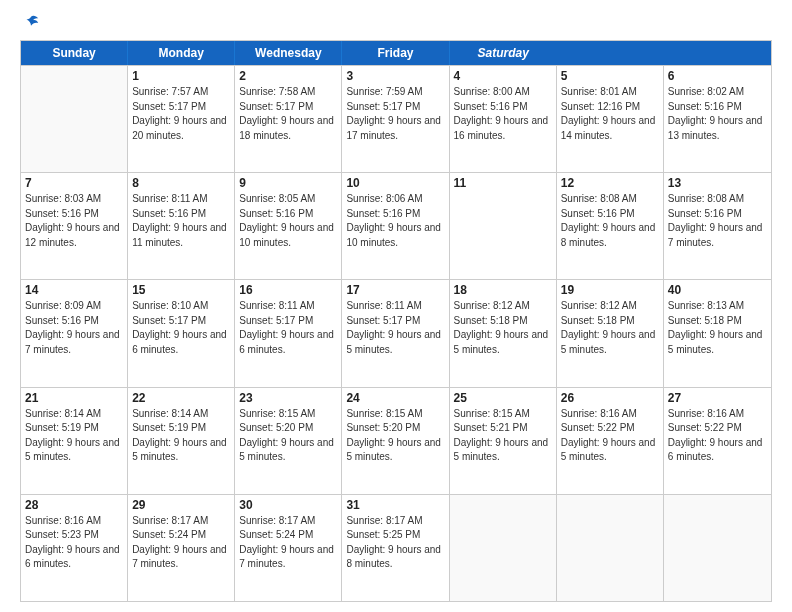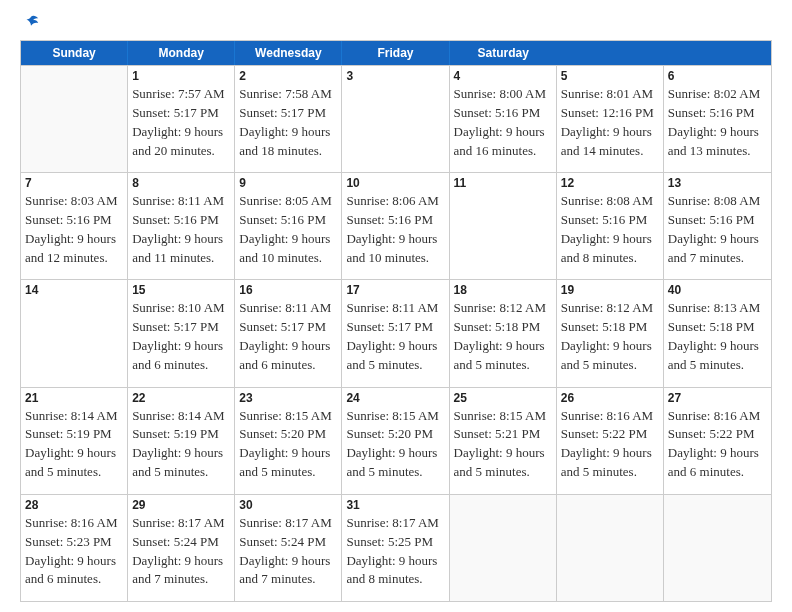--- a/index.html
+++ b/index.html
@@ -67,21 +67,21 @@
       background: #1565c0;
     }
     .cal-header-cell {
       color: #fff;
       font-size: 12px;
       font-weight: bold;
       padding: 5px 4px;
       text-align: center;
       border-right: 1px solid #1976d2;
     }
-    .cal-header-cell:last-child { border-right: none; }
+    .cal-header-cell:last-child { border-right: none; font-style: italic; }
     .cal-body {
       flex: 1;
       display: flex;
       flex-direction: column;
     }
     .cal-week {
       display: grid;
       grid-template-columns: repeat(7, 1fr);
       flex: 1;
       border-top: 1px solid #ccc;
@@ -98,24 +98,23 @@
     }
     .cal-cell:last-child { border-right: none; }
     .cal-cell.empty { background: #f9f9f9; }
     .day-number {
       font-size: 12px;
       font-weight: bold;
       margin-bottom: 2px;
       color: #222;
     }
     .day-info {
-      font-size: 13px;
+      font-size: 10px;
       line-height: 1.45;
       color: #333;
-      font-family: Liberation Serif, serif;
     }
   </style>
 </head>
 <body>
 
 <div class="page">
   <div class="header">
     <div class="logo">
       <div class="logo-text">
         <span class="logo-general"></span>
@@ -151,20 +150,24 @@
           </div>
           <div class="cal-cell">
             <div class="day-number">2</div>
             <div class="day-info">Sunrise: 7:58 AM
 Sunset: 5:17 PM
 Daylight: 9 hours
 and 18 minutes.</div>
           </div>
           <div class="cal-cell">
             <div class="day-number">3</div>
+            <div class="day-info">Sunrise: 7:59 AM
+Sunset: 5:17 PM
+Daylight: 9 hours
+and 17 minutes.</div>
           </div>
           <div class="cal-cell">
             <div class="day-number">4</div>
             <div class="day-info">Sunrise: 8:00 AM
 Sunset: 5:16 PM
 Daylight: 9 hours
 and 16 minutes.</div>
           </div>
           <div class="cal-cell">
             <div class="day-number">5</div>
@@ -224,20 +227,24 @@
             <div class="day-number">13</div>
             <div class="day-info">Sunrise: 8:08 AM
 Sunset: 5:16 PM
 Daylight: 9 hours
 and 7 minutes.</div>
           </div>
         </div>
         <div class="cal-week">
           <div class="cal-cell">
             <div class="day-number">14</div>
+            <div class="day-info">Sunrise: 8:09 AM
+Sunset: 5:16 PM
+Daylight: 9 hours
+and 7 minutes.</div>
           </div>
           <div class="cal-cell">
             <div class="day-number">15</div>
             <div class="day-info">Sunrise: 8:10 AM
 Sunset: 5:17 PM
 Daylight: 9 hours
 and 6 minutes.</div>
           </div>
           <div class="cal-cell">
             <div class="day-number">16</div>

